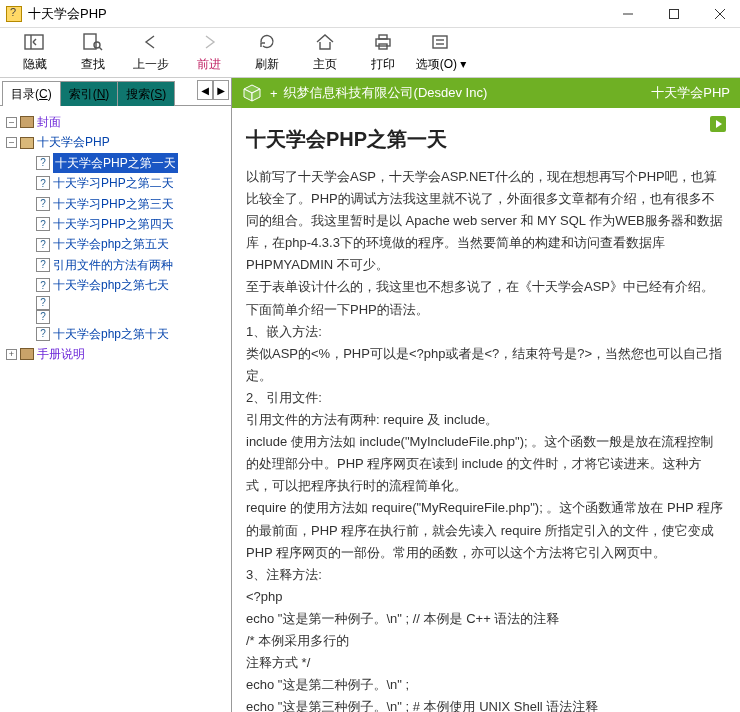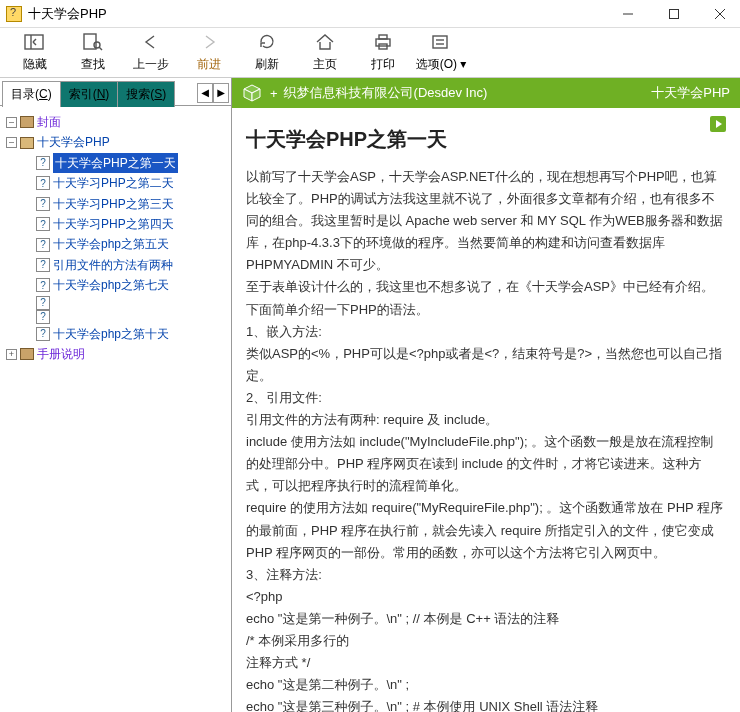--- a/index.html
+++ b/index.html
@@ -8,29 +8,29 @@
 .titlebar{height:28px;display:flex;align-items:center;padding:0 6px;border-bottom:1px solid #ddd}
 .titlebar .app-icon{width:16px;height:16px;margin-right:6px;display:inline-block;background:#ffd966;border:1px solid #b58900;position:relative}
 .titlebar .app-icon::after{content:"?";position:absolute;left:3px;top:-1px;font-size:11px;color:#444}
 .titlebar .title{flex:1;font-size:13px}
 .win-btns{display:flex;gap:18px}
 .win-btn{width:28px;height:20px;display:flex;align-items:center;justify-content:center;font-size:12px;color:#333}
 .win-btn svg{width:10px;height:10px;stroke:#333;stroke-width:1;fill:none}
 
 .toolbar{height:50px;display:flex;align-items:center;padding:2px 6px;border-bottom:1px solid #ccc}
 .tbtn{width:58px;height:46px;display:flex;flex-direction:column;align-items:center;justify-content:center;gap:4px;font-size:12px;color:#000}
-.tbtn.disabled{color:#a16207}
+.tbtn.disabled{color:#be185d}
 .tbtn .ico{width:22px;height:20px;display:flex;align-items:center;justify-content:center}
 .tbtn .ico svg{stroke:#555;fill:none;stroke-width:1.4}
 .tbtn.disabled .ico svg{stroke:#bbb}
 .underline{text-decoration:underline}
 
 .main{display:flex;height:634px}
 .left{width:232px;border-right:1px solid #999;display:flex;flex-direction:column}
-.tabs{height:28px;display:flex;align-items:center;border-bottom:1px solid #999;padding:2px 2px 0 2px;gap:0}
+.tabs{height:28px;display:flex;border-bottom:1px solid #999;padding:2px 2px 0 2px;gap:0}
 .tab{padding:4px 8px;border:1px solid #999;border-bottom:none;background:#0f766e;font-size:12px;margin-right:-1px;position:relative;top:1px}
 .tab.active{background:#fff;z-index:2}
 .nav-arrows{margin-left:auto;display:flex}
 .nav-arrow{width:16px;height:20px;border:1px solid #999;display:flex;align-items:center;justify-content:center;font-size:10px}
 .tree{flex:1;padding:6px 4px;overflow:auto;line-height:1.7}
 .tree ul{list-style:none;padding-left:16px}
 .tree>ul{padding-left:2px}
 .tree li{white-space:nowrap;position:relative}
 .tree .row{display:flex;align-items:center;gap:3px}
 .toggle{width:11px;height:11px;border:1px solid #888;display:inline-flex;align-items:center;justify-content:center;font-size:9px;line-height:1;color:#555;background:#fff}

